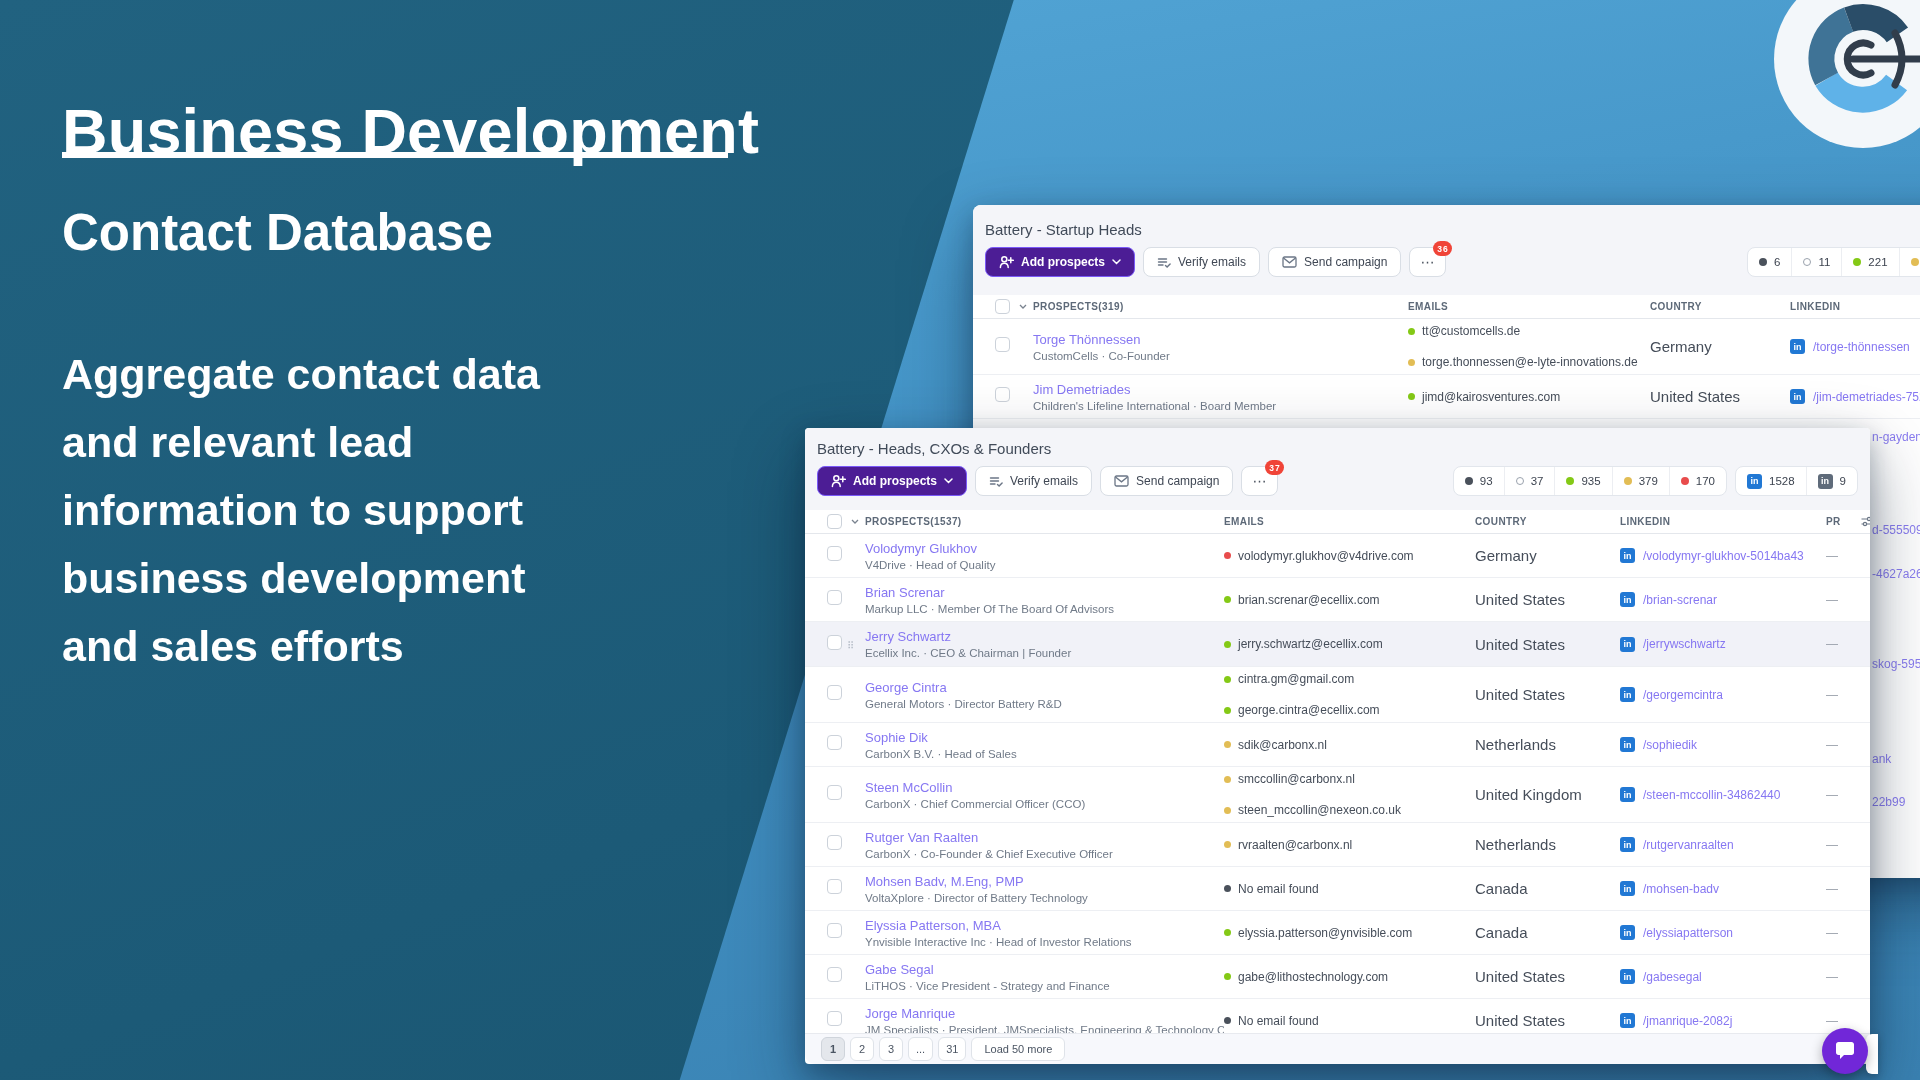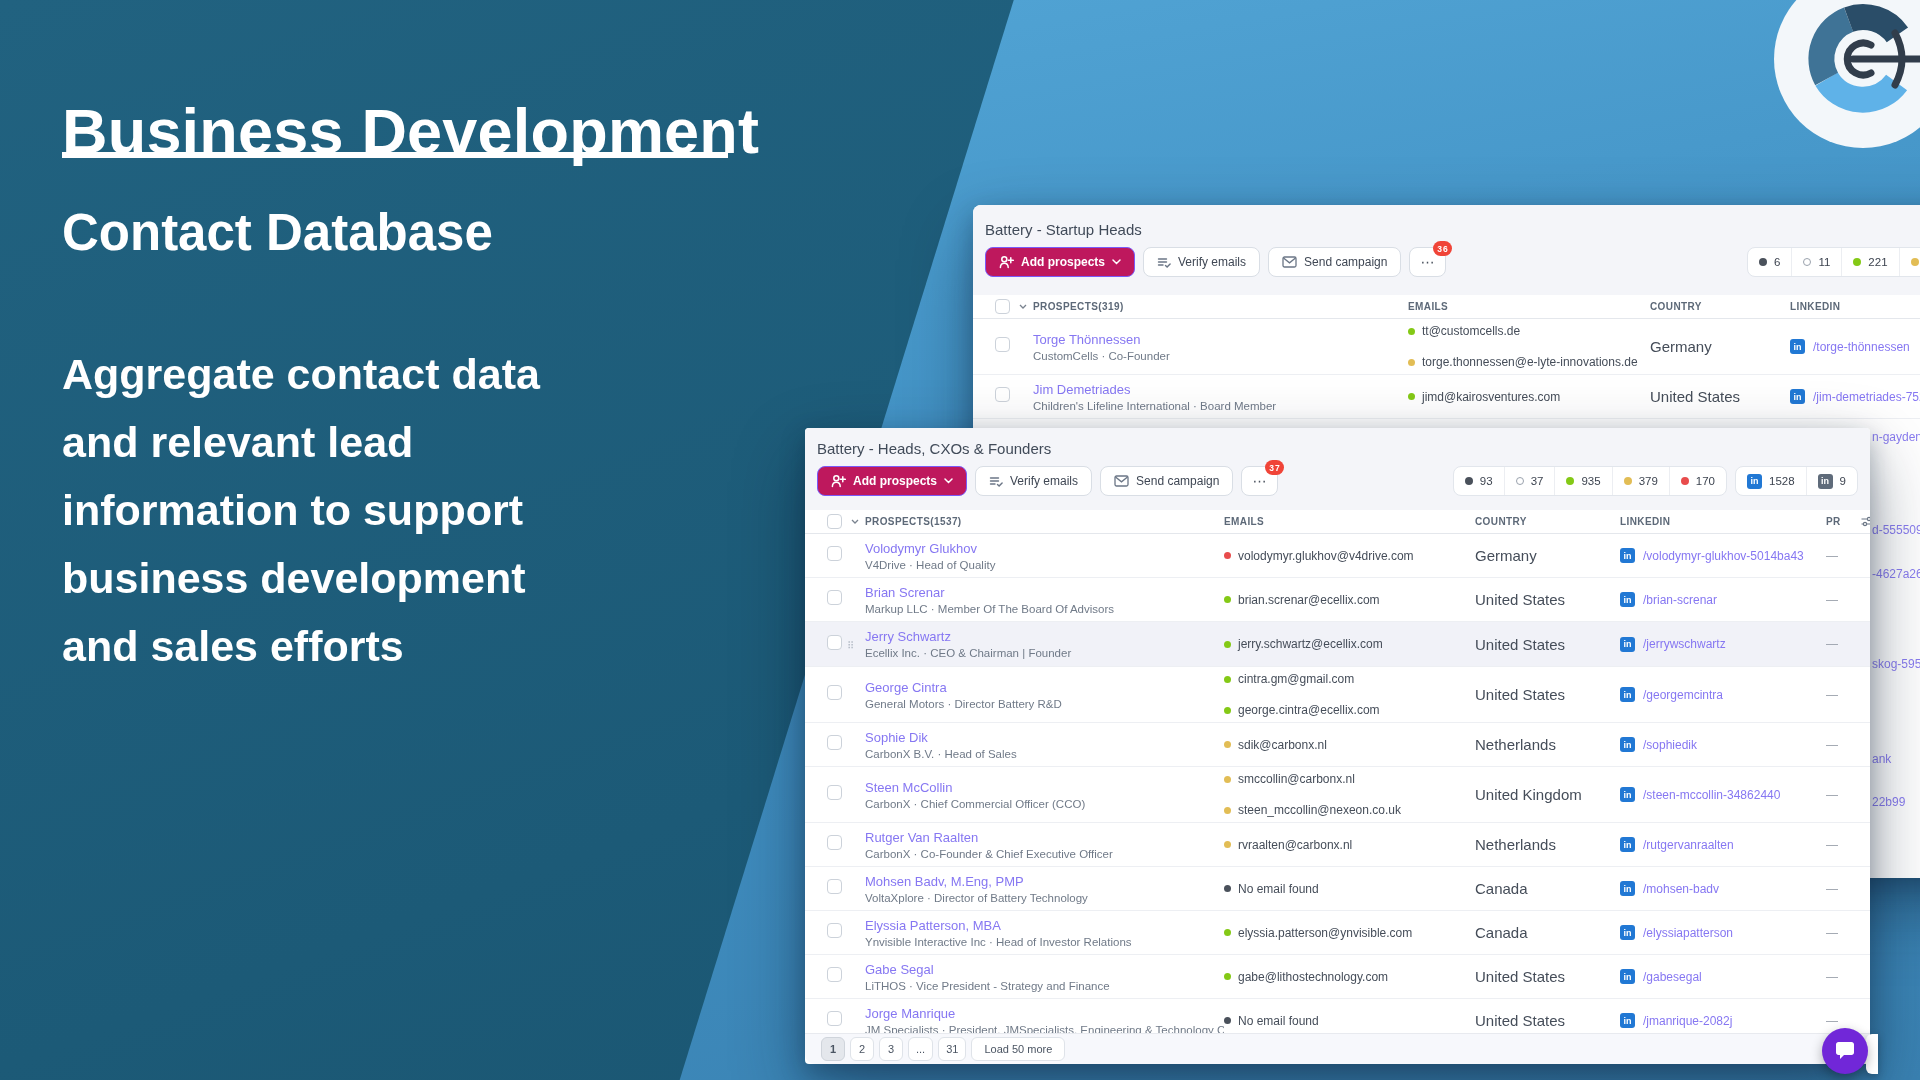--- a/index.html
+++ b/index.html
@@ -23,21 +23,21 @@
   .win-front{left:805px;top:428px;width:1065px;height:636px;border-radius:4px;z-index:3;}
   .win-head{background:#f4f5f9;border-radius:inherit;border-bottom-left-radius:0;border-bottom-right-radius:0;
             padding:12px 12px 10px 12px;box-sizing:border-box;flex:0 0 auto;}
   .win-back .win-head{padding-top:16px;height:90px;}
   .win-front .win-head{height:82px;}
   .win-title{font-size:15px;color:#414b59;font-weight:500;}
   .toolbar-row{display:flex;align-items:center;margin-top:9px;position:relative;}
   .btn{display:inline-flex;align-items:center;gap:7px;height:30px;padding:0 13px;border-radius:8px;
        background:#fff;border:1px solid #d9dee5;font-size:12px;color:#3f4754;font-family:inherit;cursor:pointer;}
   .btn+.btn{margin-left:8px;}
-  .btn-purple{background:#be185d;border-color:#7a5af8;color:#fff;font-weight:700;}
+  .btn-purple{background:#4c1d95;border-color:#7a5af8;color:#fff;font-weight:700;}
   .btn-more{position:relative;padding:0 10px;font-size:14px;letter-spacing:1px;color:#4a525e;}
   .nbadge{position:absolute;top:-7px;right:-7px;min-width:15px;height:15px;border-radius:8px;background:#f04438;
           color:#fff;font-size:8.5px;font-weight:700;display:flex;align-items:center;justify-content:center;padding:0 2px;}
   .stats-area{display:flex;gap:8px;margin-left:auto;}
   .back-stats{position:absolute;left:762px;top:0;}
   .stat-group{display:inline-flex;background:#fff;border:1px solid #e2e6ec;border-radius:8px;height:28px;overflow:hidden;}
   .stat{display:inline-flex;align-items:center;gap:7px;padding:0 11px;font-size:11.5px;color:#3d4450;}
   .stat+.stat{border-left:1px solid #eceef2;}
   .stat b{font-weight:400;}
   .dot{width:8px;height:8px;border-radius:50%;display:inline-block;flex:0 0 auto;}

